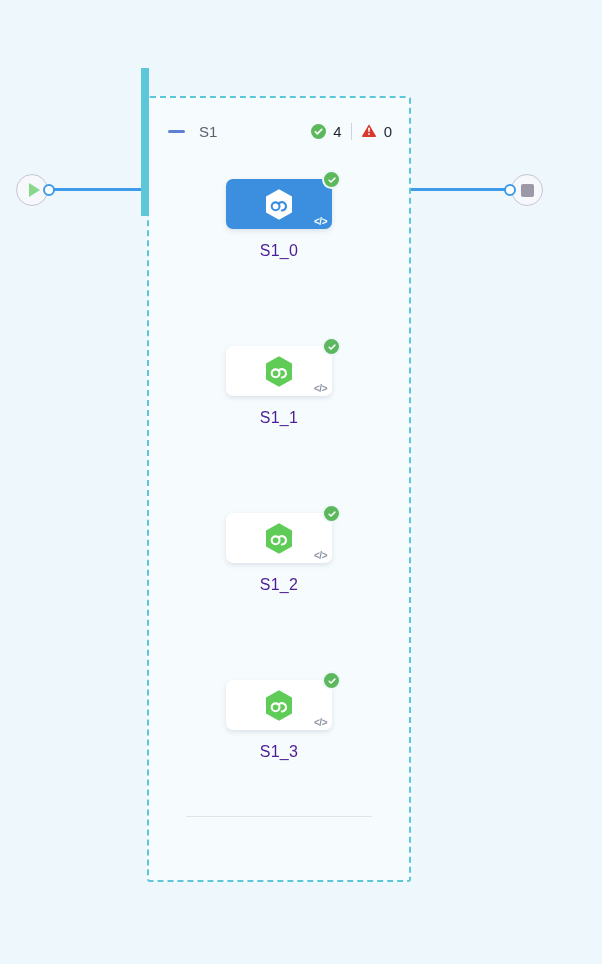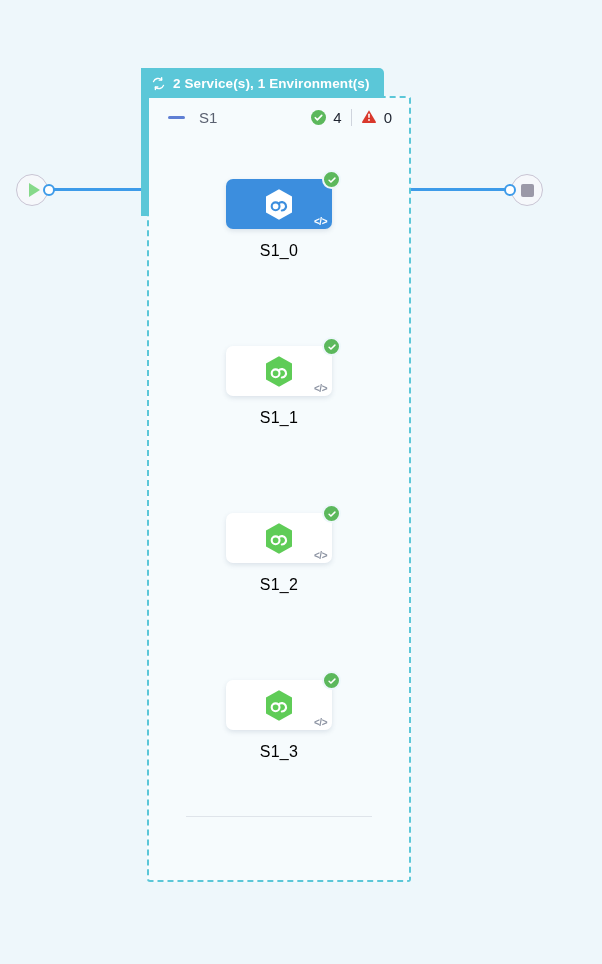--- a/index.html
+++ b/index.html
@@ -111,21 +111,21 @@
     letter-spacing: .1px;
     z-index: 5;
     white-space: nowrap;
   }
   #group-header svg { display:block; }
 
   
   #service-row {
     position: absolute;
     left: 168px;
-    top: 104px;
+    top: 118px;
     width: 224px;
     height: 26px;
     display: flex;
     align-items: center;
     z-index: 6;
   }
   .collapse-dash {
     width: 17px;
     height: 3px;
     border-radius: 2px;
@@ -210,21 +210,21 @@
     line-height: 1;
     letter-spacing: -0.5px;
   }
   .node-card.selected .code-mark { color: #ffffff; }
   .node-card.plain .code-mark    { color: #8d94a3; }
 
   .node-label {
     margin-top: 13px;
     text-align: center;
     font-size: 16px;
-    color: #000000;
+    color: #4c1d95;
     letter-spacing: .3px;
   }
 
   
   #footer-divider {
     position: absolute;
     left: 186px;
     top: 816px;
     width: 186px;
     height: 1px;
@@ -258,31 +258,20 @@
   <div class="port" id="start-port"></div>
 
   <div class="terminal" id="end-node">
     <div class="stop-glyph"></div>
   </div>
   <div class="port" id="end-port"></div>
 
   <div id="group-box"></div>
   <div id="group-left-bar"></div>
 
-  <div id="group-header">
-    <span>
-      <svg width="15" height="15" viewBox="0 0 24 24" fill="none" stroke="#ffffff" stroke-width="2.2" stroke-linecap="round" stroke-linejoin="round">
-        <path d="M4 9a8 8 0 0 1 13-3"></path>
-        <path d="M20 15a8 8 0 0 1-13 3"></path>
-        <path d="M17 2.5V6.5H13"></path>
-        <path d="M7 21.5V17.5H11"></path>
-      </svg>
-    </span>
-    <span>2 Service(s), 1 Environment(s)</span>
-  </div>
 
   <div id="service-row">
     <div class="collapse-dash"></div>
     <span id="service-name">S1</span>
     <div id="status-group">
       <span class="ok-circle">
         <svg width="11" height="11" viewBox="0 0 24 24" fill="none" stroke="#ffffff" stroke-width="3.6" stroke-linecap="round" stroke-linejoin="round">
           <path d="M5 12.5l4.5 4.5L19 7.5"></path>
         </svg>
       </span>

